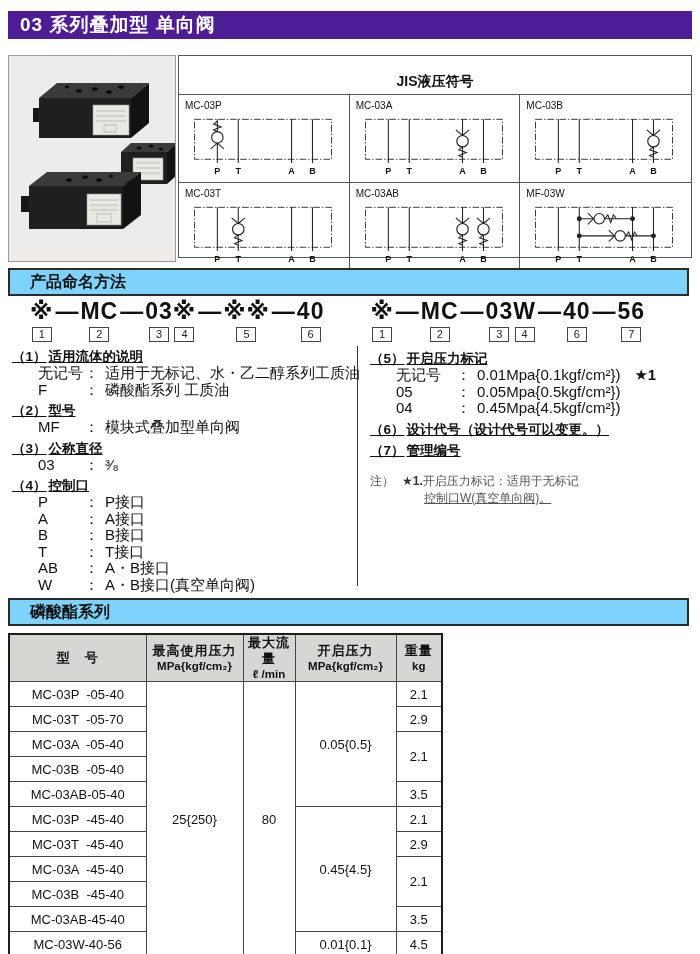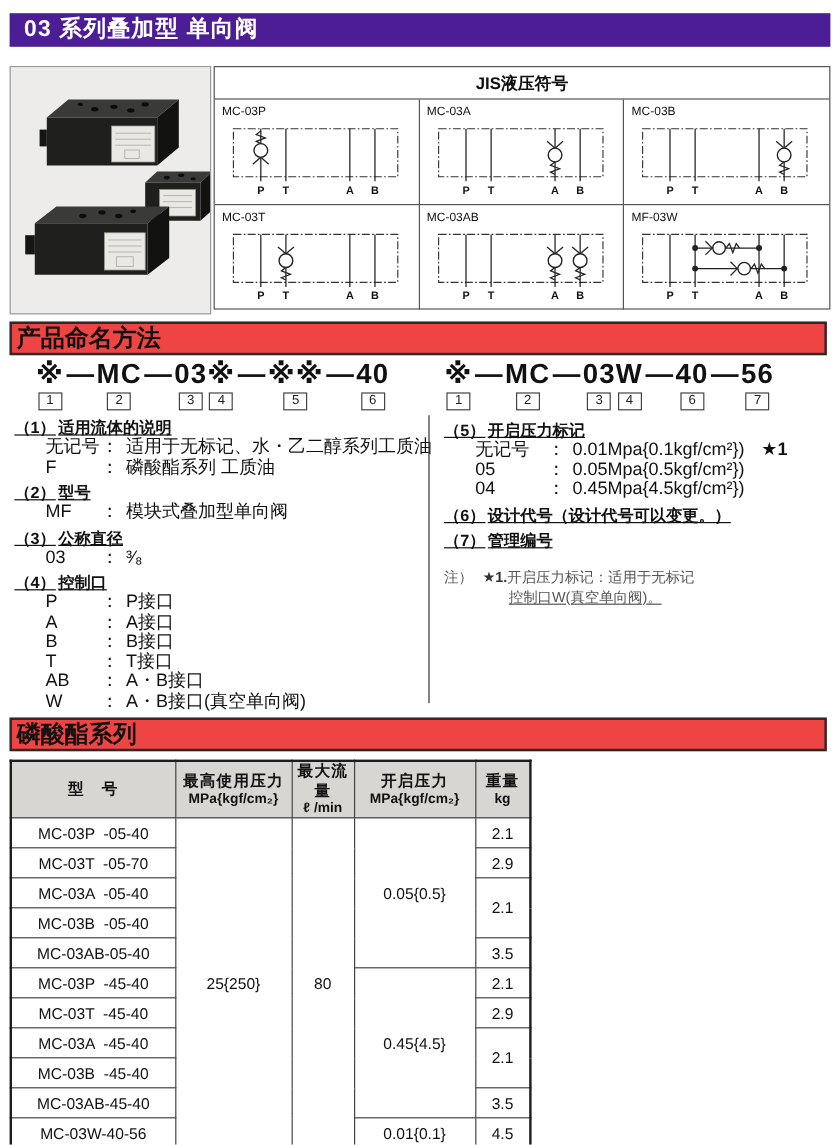--- a/index.html
+++ b/index.html
@@ -9,32 +9,32 @@
   .title-bar{position:absolute;left:8px;top:11px;width:684px;height:28px;background:#4c1d95;
              color:#fff;font-size:19px;font-weight:bold;line-height:28px;padding-left:12px;
              box-sizing:border-box;letter-spacing:1px;}
 
   .photo{position:absolute;left:8px;top:55px;width:168px;height:207px;background:#edecea;
          border:1px solid #9a9a96;box-sizing:border-box;}
 
   .jis{position:absolute;left:178px;top:55px;width:514px;height:203px;border:1px solid #555;
        box-sizing:border-box;background:#fff;}
   .jis-header{height:26px;border-bottom:1px solid #555;text-align:center;font-weight:bold;
-              font-size:14px;line-height:26px;}
+              font-size:14px;line-height:26px;margin-top:12px;}
   .jis-grid{display:grid;grid-template-columns:repeat(3,1fr);grid-template-rows:repeat(2,1fr);
             height:175px;}
   .jis-cell{border-right:1px solid #555;border-bottom:1px solid #555;padding:3px 1px 0 6px;
             box-sizing:border-box;overflow:hidden;}
   .jis-cell:nth-child(3n){border-right:none;}
   .jis-cell:nth-child(n+4){border-bottom:none;}
   .jis-cell-label{font-size:10px;line-height:15px;color:#111;}
 
   .sec{position:absolute;left:8px;width:681px;height:28px;border:2px solid #2b2b2b;
-       box-sizing:border-box;font-size:20px;font-weight:bold;line-height:24px;padding-left:4px;
-       background:#ef4444;}
+       box-sizing:border-box;font-size:16px;font-weight:bold;line-height:24px;padding-left:20px;
+       background:#7dd3fc;}
   .sec1{top:268px;}
   .sec2{top:598px;}
 
   .codes{position:absolute;left:8px;top:299px;width:684px;display:flex;align-items:flex-start;}
   .code{display:flex;align-items:flex-start;}
   .code:nth-child(1){margin-left:22px;}
   .code:nth-child(2){margin-left:46px;}
   .code-seg{display:flex;flex-direction:column;align-items:center;}
   .code-text{font-size:23px;font-weight:bold;line-height:25px;letter-spacing:1px;white-space:pre;}
   .code-dash{font-size:23px;font-weight:bold;line-height:25px;margin:0 2px;}

